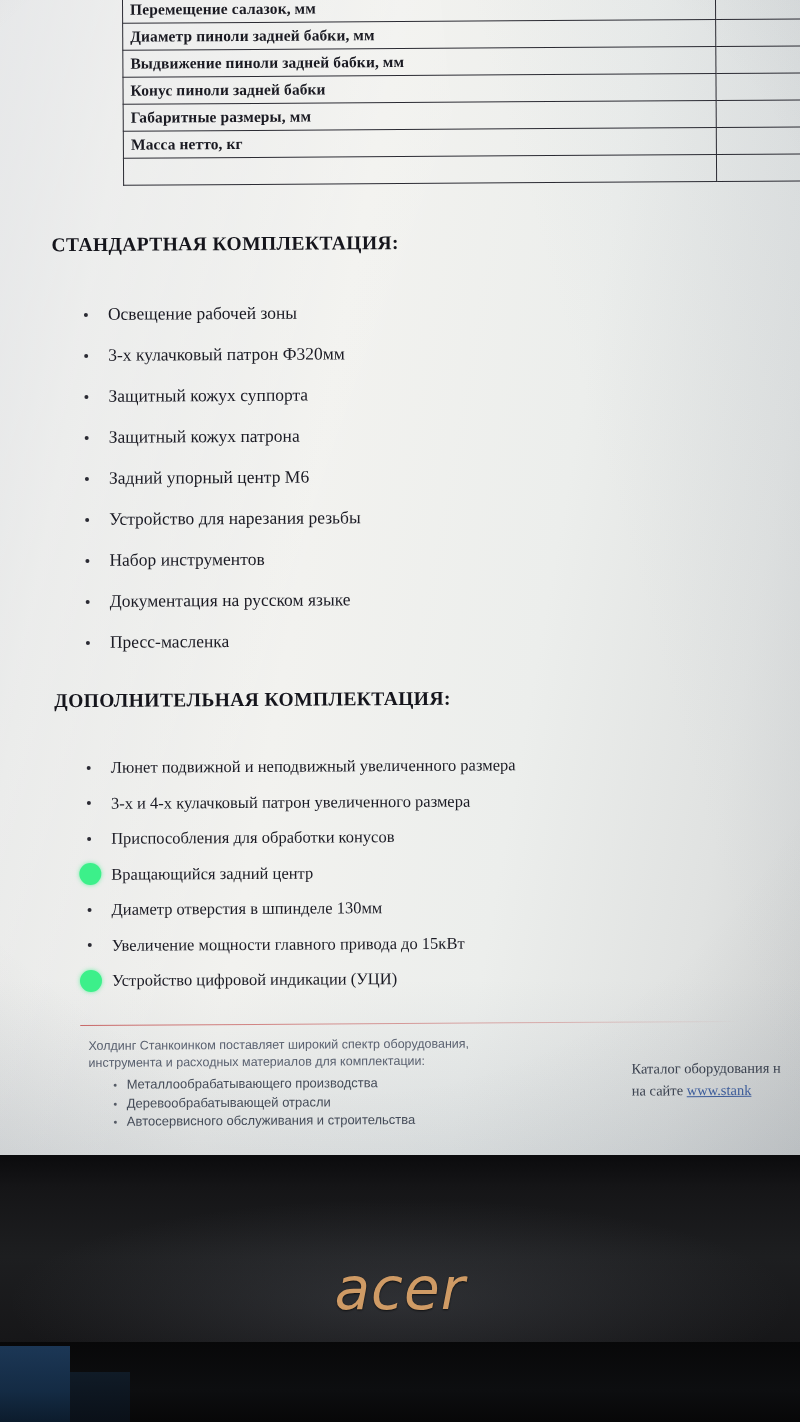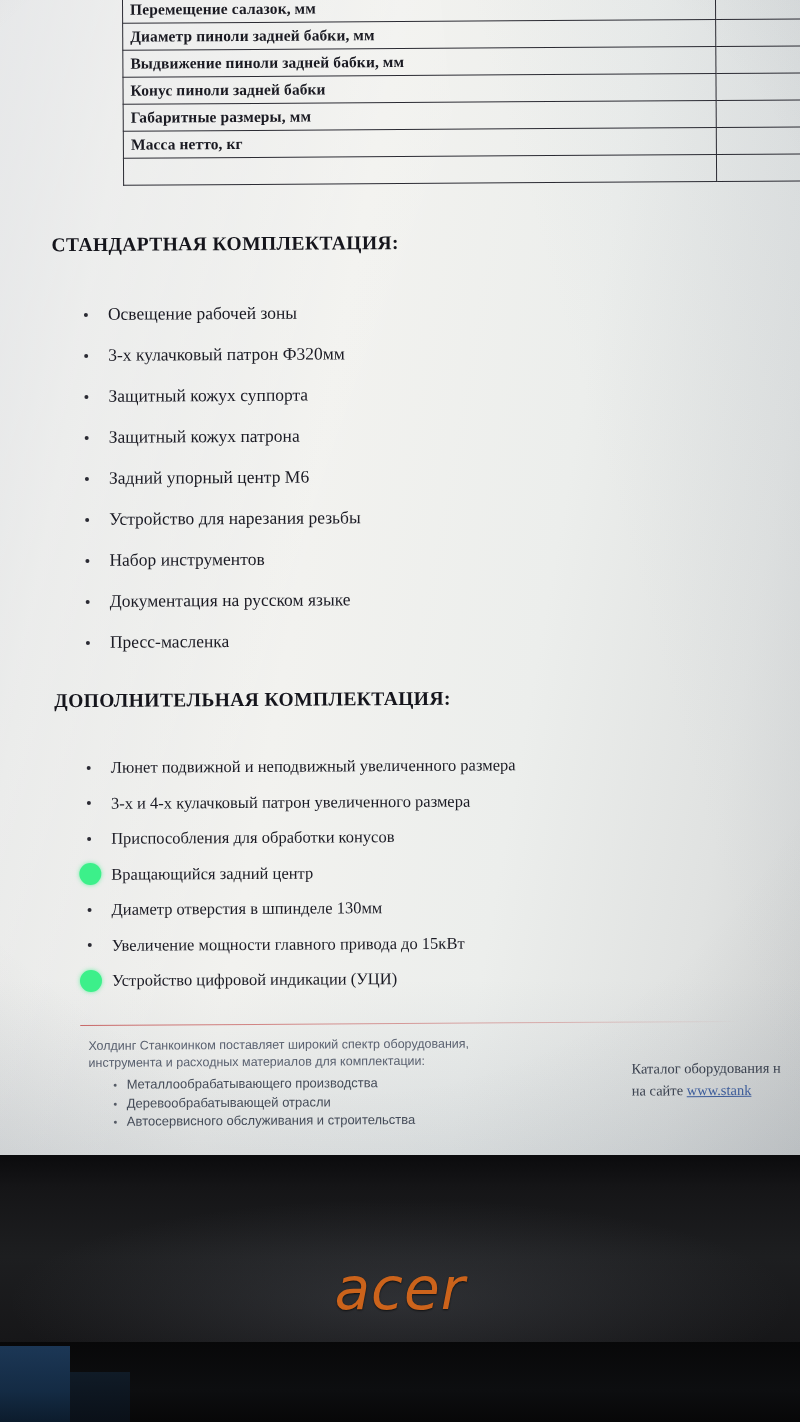--- a/index.html
+++ b/index.html
@@ -207,21 +207,21 @@
     background: radial-gradient(ellipse 70% 55% at 50% 55%, rgba(120,125,135,0.22), rgba(0,0,0,0) 70%);
   }
   .brand {
     position: absolute;
     left: 0; top: 1255px;
     width: 800px;
     text-align: center;
     font-family: "DejaVu Sans", sans-serif;
     font-size: 58px;
     letter-spacing: 1px;
-    color: #f97316;
+    color: #fdba74;
     opacity: .78;
     font-style: italic;
     font-weight: 300;
     text-shadow: 0 1px 2px rgba(0,0,0,.8);
   }
   .desk-strip {
     position: absolute;
     left: 0; top: 1342px;
     width: 800px; height: 80px;
     background: linear-gradient(180deg, #080809 0%, #0d0e10 60%, #070708 100%);

